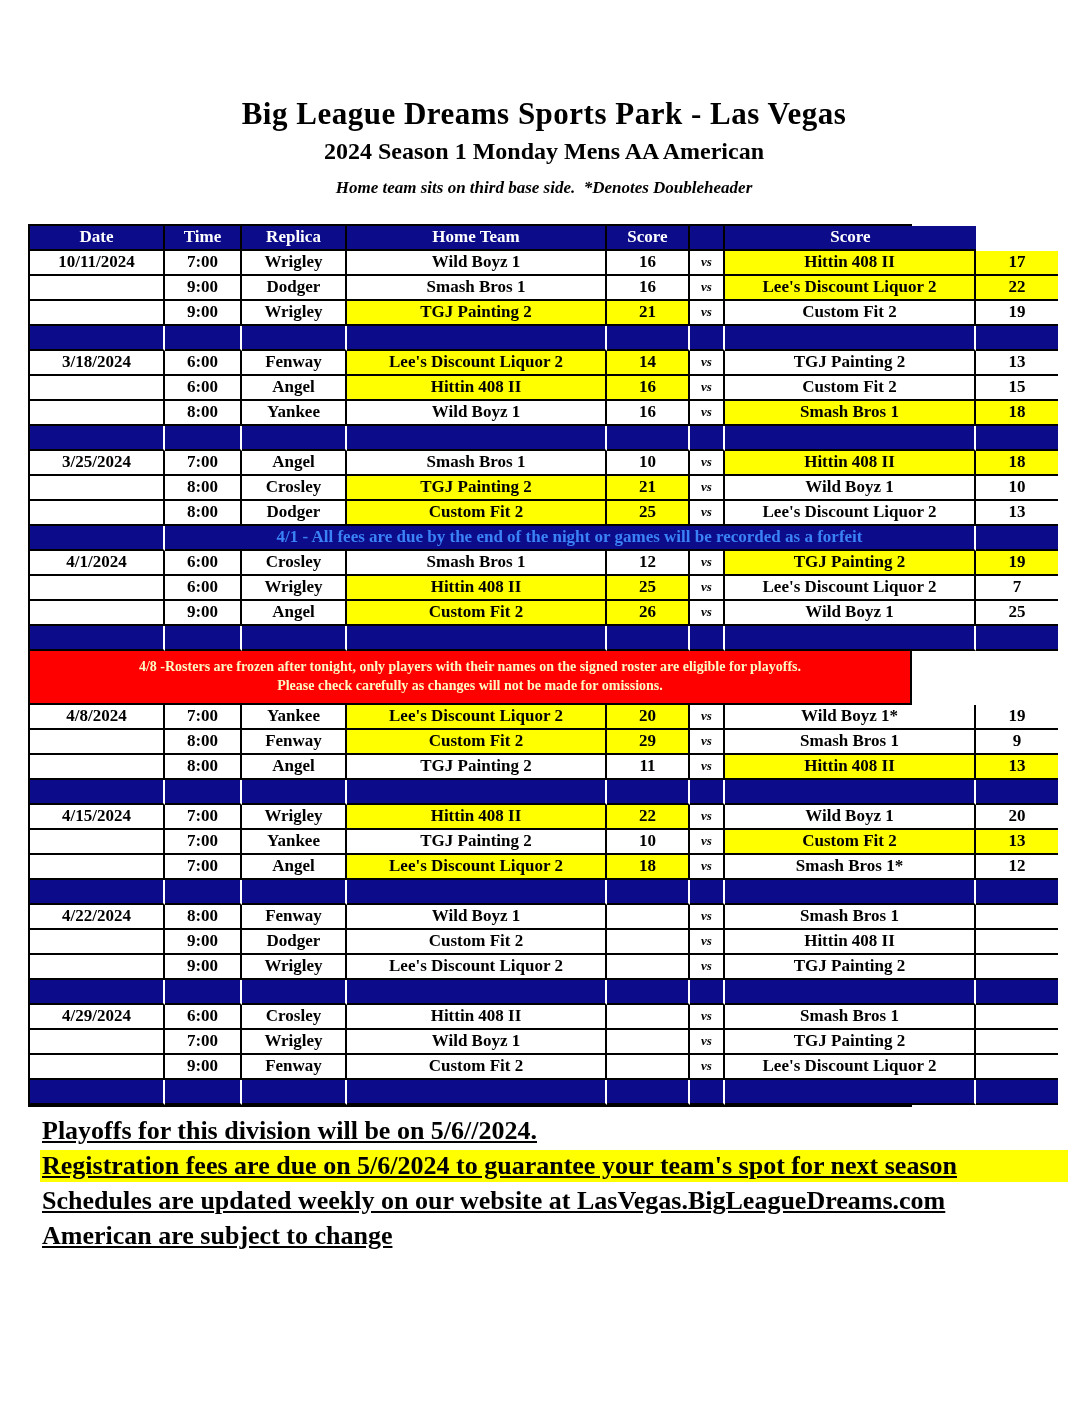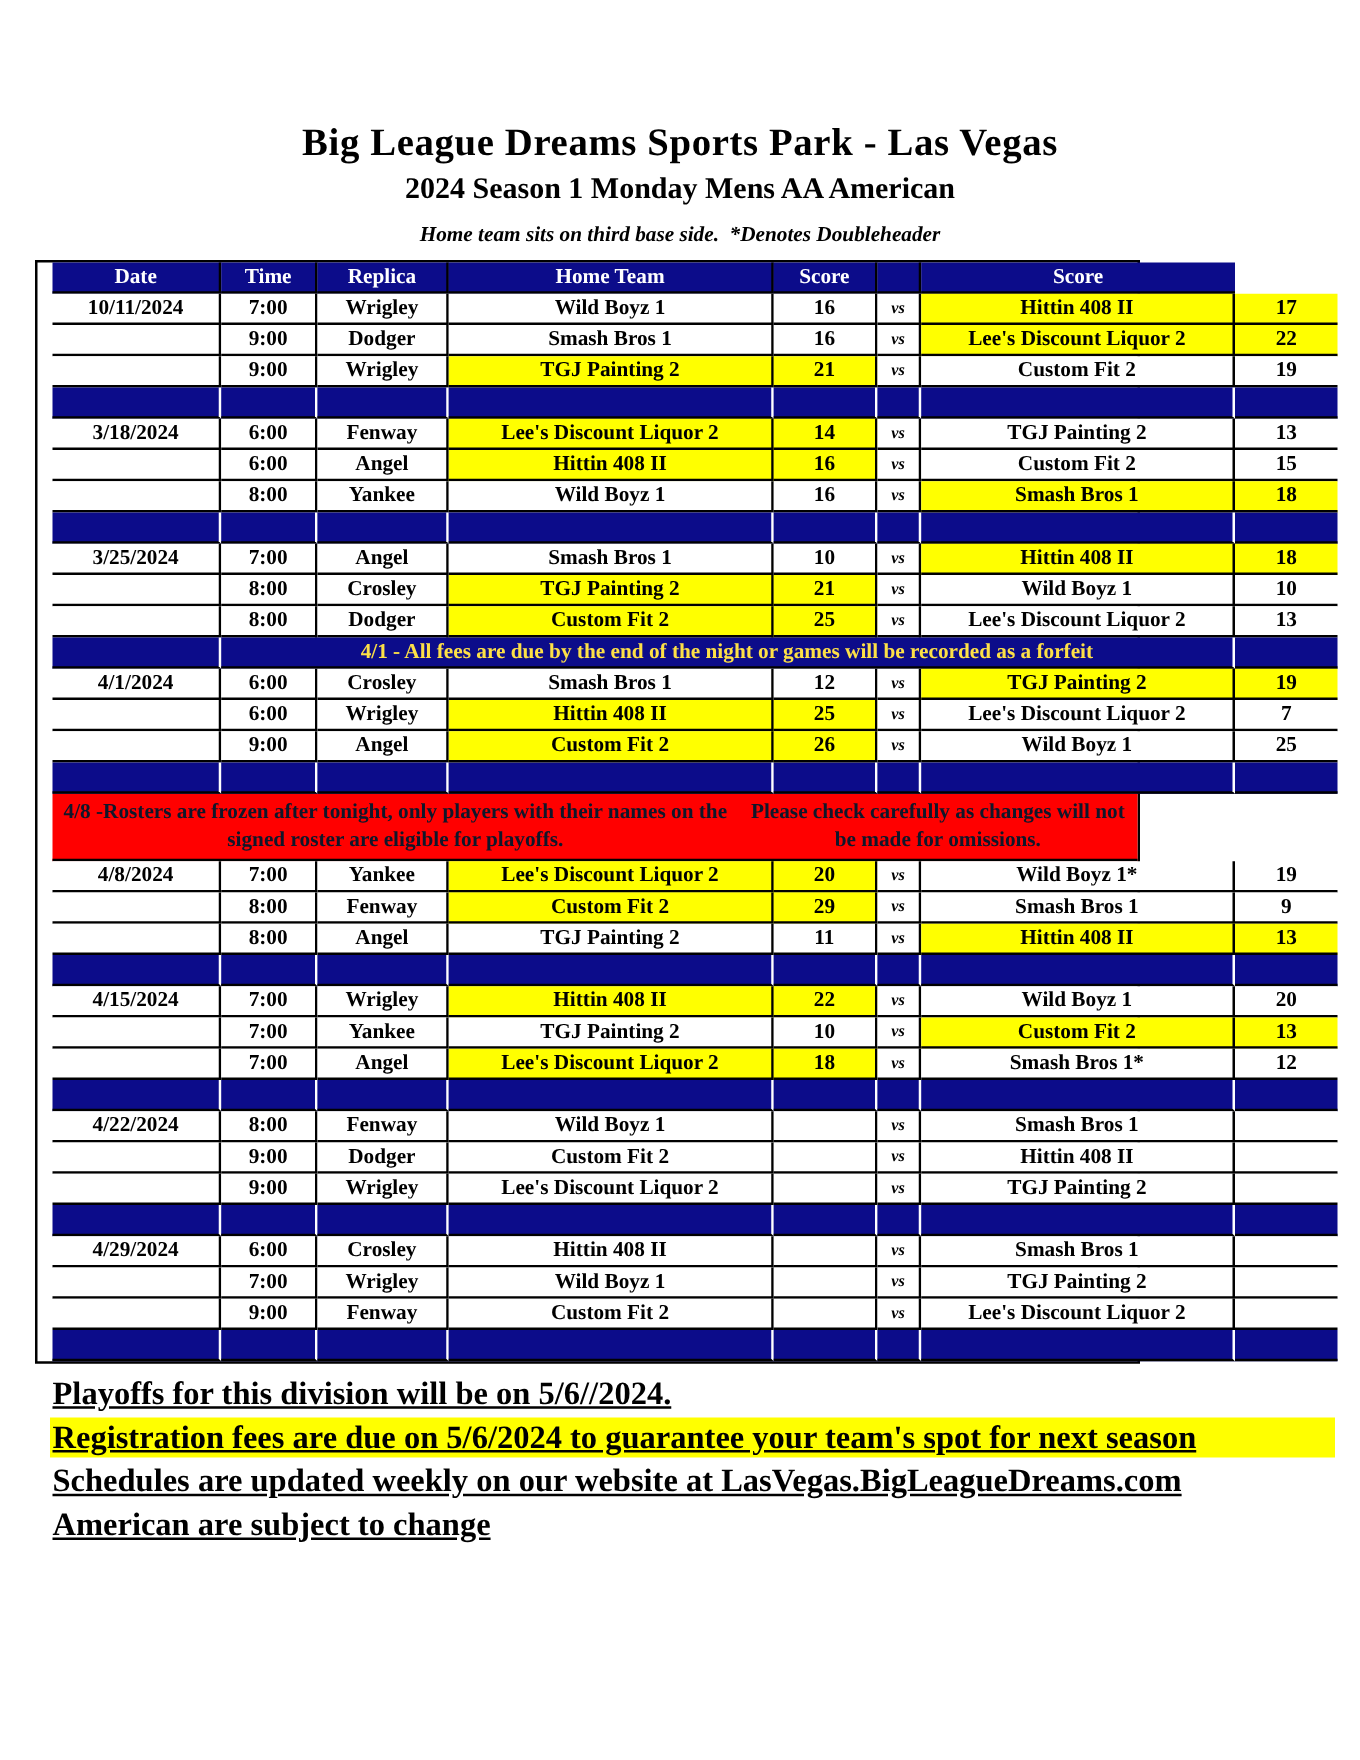--- a/index.html
+++ b/index.html
@@ -11,25 +11,24 @@
     font-weight: bold;
     color: #000;
     overflow: hidden;
   }
   .page { padding-top: 96px; }
   .title   { text-align: center; font-size: 31px; line-height: 1.15; letter-spacing: 0.5px; }
   .subtitle{ text-align: center; font-size: 24px; margin-top: 6px; }
   .tagline { text-align: center; font-size: 17px; font-style: italic; margin-top: 13px; }
 
   .table-wrap {
-    margin: 10px 0 0 28px;
+    margin: 26px 0 0 28px;
     width: 884px;
     border: 2px solid #000;
     background: #fff;
-    padding-left: 12px;
   }
   .trow {
     display: grid;
     grid-template-columns: 135px 77px 105px 260px 83px 35px 251px 82px;
   }
   .c {
     height: 25px;
     border-right: 2px solid #000;
     border-bottom: 2px solid #000;
     display: flex; align-items: center; justify-content: center;
@@ -42,32 +41,32 @@
   .vs-cell { font-size: 13px; font-style: italic; }
   .hl { background: #ffff00 !important; }
 
   .sep .c { background: var(--navy); border-right: 2px solid #fff; border-bottom: 2px solid #000; }
   .sep .c:last-child { border-right: none; }
 
   .banner-row .bspan {
     grid-column: 2 / span 6;
     border-left: none;
   }
-  .banner-row .c { background: var(--navy); color: #fde047; border-right: 2px solid #fff; }
+  .banner-row .c { background: var(--navy); color: #3b82f6; border-right: 2px solid #fff; }
   .banner-row .c:last-child { border-right: none; }
   .banner-row .bspan { font-size: 17px; }
 
   .notice {
     background: #ff0000;
-    color: #0f172a;
+    color: #fef9c3;
     border-bottom: 2px solid #000;
     height: 54px;
-    display: flex; flex-direction: row; align-items: center; justify-content: center;
+    display: flex; flex-direction: column; align-items: center; justify-content: center;
     text-align: center;
-    font-size: 17px; line-height: 1.35;
+    font-size: 14px; line-height: 1.35;
   }
 
   .footer { margin: 8px 0 0 30px; width: 1030px; }
   .fline { font-size: 26px; margin: 3px 10px; padding: 1px 2px; text-decoration: underline; }
   .fline.hl-band { background: #ffff00; width: 1028px; }
 </style>
 </head>
 <body>
 
 <div class="page">

